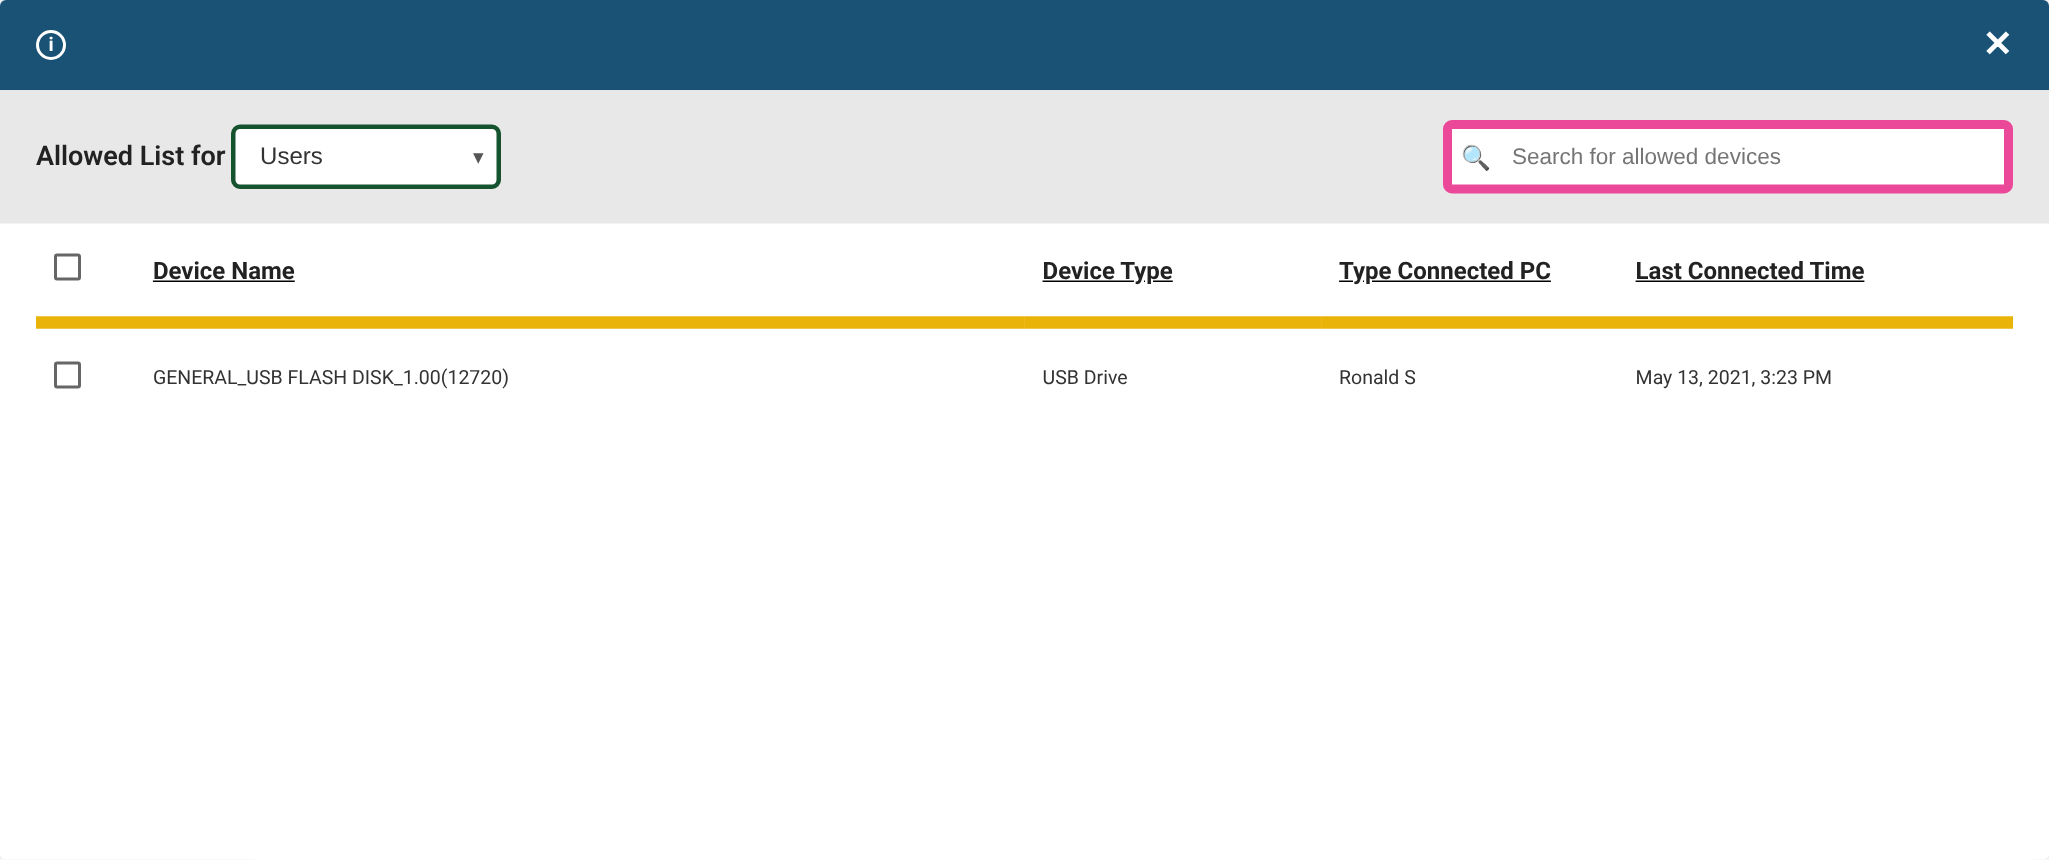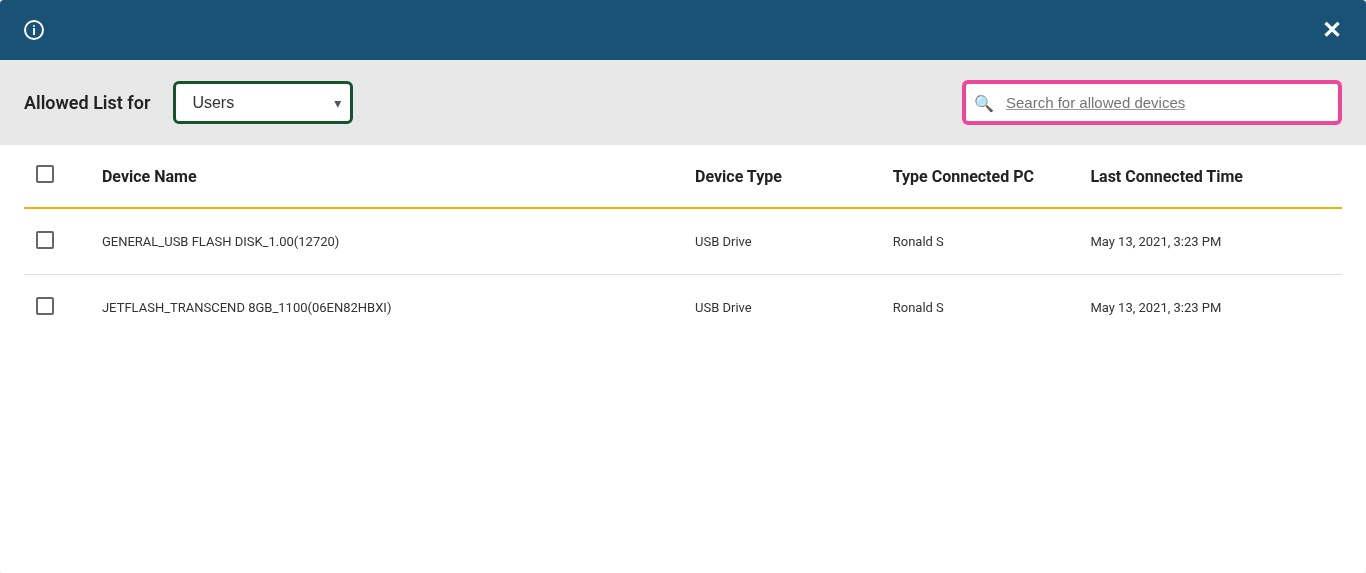--- a/index.html
+++ b/index.html
@@ -73,21 +73,21 @@
       background: #e8e8e8;
       padding: 20px 24px;
       display: flex;
       align-items: center;
       justify-content: space-between;
     }
 
     .filter-left {
       display: flex;
       align-items: center;
-      gap: 23px;
+      gap: 4px;
     }
 
     .filter-label {
       font-size: 18px;
       font-weight: 600;
       color: #222;
     }
 
     .filter-select-wrapper {
       position: relative;
@@ -113,28 +113,27 @@
       pointer-events: none;
       color: #555;
       font-size: 14px;
     }
 
     .search-wrapper {
       position: relative;
     }
 
     .search-input {
-      border: 4px solid #ec4899;
+      border: 6px solid #ec4899;
       border-radius: 6px;
       padding: 10px 16px 10px 40px;
       font-size: 15px;
       color: #999;
       width: 380px;
       background: #fff;
-      text-decoration: underline;
     }
 
     .search-icon {
       position: absolute;
       left: 12px;
       top: 50%;
       transform: translateY(-50%);
       color: #999;
       font-size: 16px;
     }
@@ -142,21 +141,22 @@
     .table-container {
       padding: 0 24px;
     }
 
     .data-table {
       width: 100%;
       border-collapse: collapse;
     }
 
     .data-table thead tr {
-      border-bottom: 2px solid #eab308;
+      border-bottom: 8px solid #eab308;
+      text-decoration: underline;
     }
 
     .data-table th {
       padding: 20px 12px;
       text-align: left;
       font-size: 16px;
       font-weight: 700;
       color: #222;
     }
 
@@ -262,26 +262,17 @@
       <tbody id="table-body">
       <tr>
       <td>
         <span class="checkbox"></span>
       </td>
       <td class="col-device-name">GENERAL_USB FLASH DISK_1.00(12720)</td>
       <td class="col-device-type">USB Drive</td>
       <td class="col-last-pc">Ronald S</td>
       <td class="col-last-time">May 13, 2021, 3:23 PM</td>
     </tr>
-          <tr>
-      <td>
-        <span class="checkbox"></span>
-      </td>
-      <td class="col-device-name">JETFLASH_TRANSCEND 8GB_1100(06EN82HBXI)</td>
-      <td class="col-device-type">USB Drive</td>
-      <td class="col-last-pc">Ronald S</td>
-      <td class="col-last-time">May 13, 2021, 3:23 PM</td>
-    </tr>
         </tbody>
     </table>
   </div>
 
 </div>
 
 </body></html>

